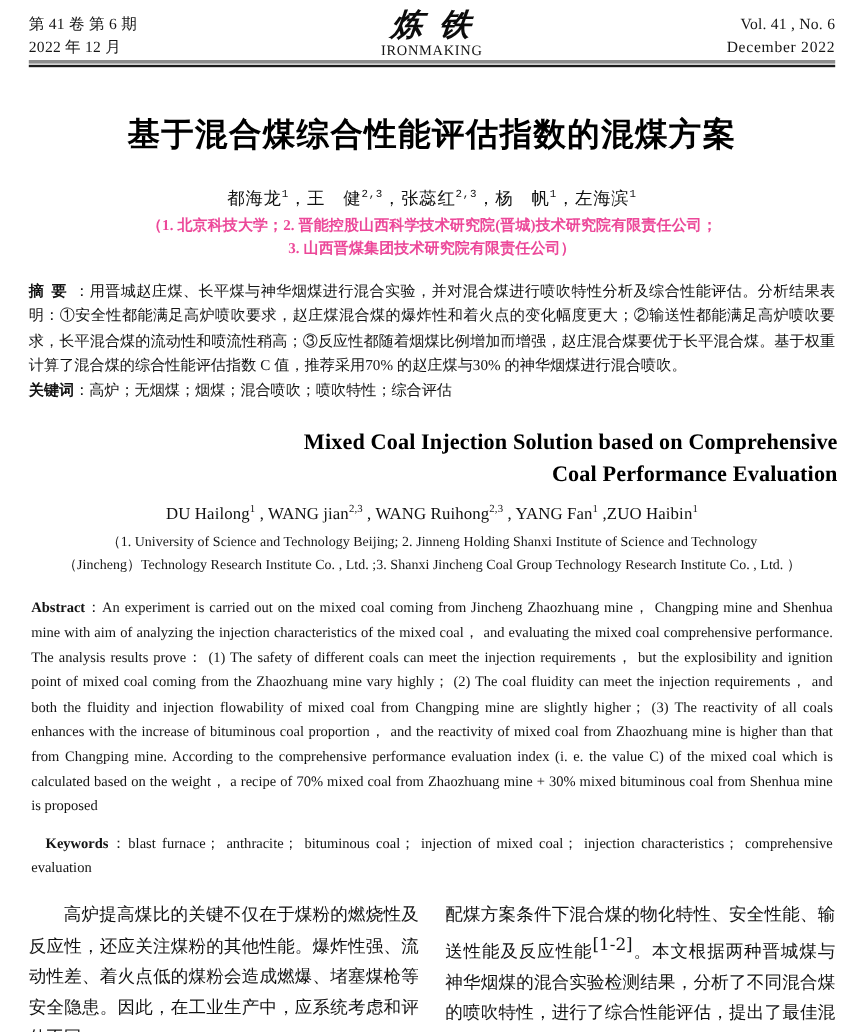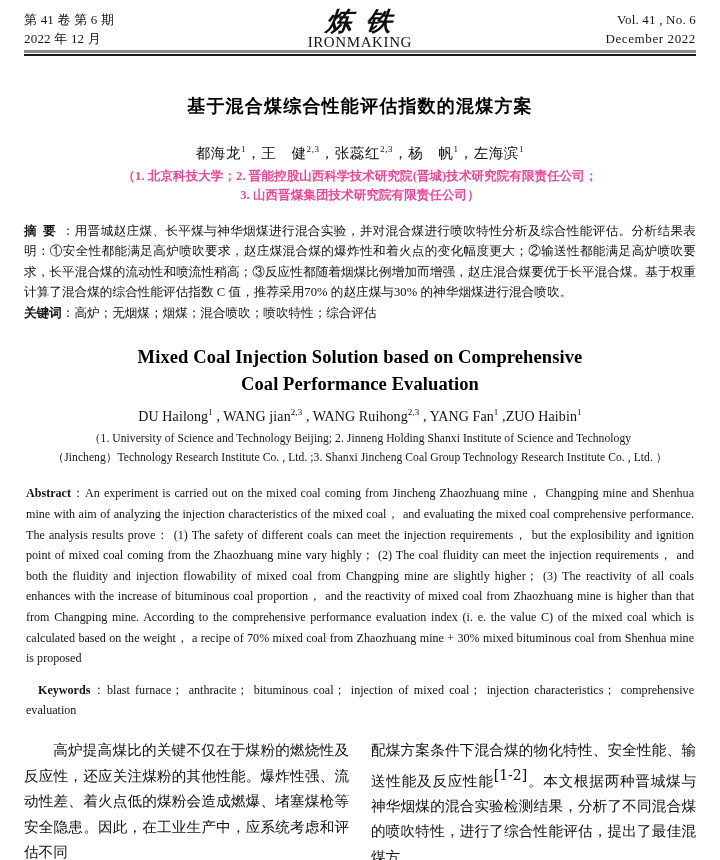--- a/index.html
+++ b/index.html
@@ -56,21 +56,21 @@
     font-weight: 700;
     letter-spacing: 14px;
     line-height: 26px;
     color: #0c0c0c;
     font-style: italic;
     transform: skewX(-6deg);
     display: inline-block;
     padding-left: 12px;
   }
   .mast-logo-en {
-    font-size: 15px;
+    font-size: 12px;
     letter-spacing: 0.6px;
     line-height: 15px;
     margin-top: 1px;
     color: #141414;
     font-family: "Liberation Serif", serif;
   }
 
   .rule-wrap { padding: 0 2px; margin-top: 2px; }
   .rule-thick {
     height: 3px;
@@ -80,35 +80,35 @@
   .rule-thin {
     height: 1.4px;
     background: #1b1b1b;
     width: 100%;
     margin-top: 1.4px;
   }
 
   
   .title-cn {
     text-align: center;
-    font-size: 18px;
+    font-size: 27px;
     font-weight: 700;
     letter-spacing: 1.2px;
     margin-top: 38px;
     color: #000;
     font-family: "DejaVu Serif", "Liberation Serif", serif;
   }
 
   .authors-cn {
     text-align: center;
     font-size: 14.5px;
     margin-top: 26px;
     letter-spacing: 0.6px;
     color: #111;
-    font-family: Liberation Serif, serif;
+    font-family: Liberation Mono, monospace;
   }
   .authors-cn sup, .affil-cn sup { font-size: 9px; vertical-align: super; }
 
   .affil-cn {
     text-align: center;
     font-size: 12.5px;
     line-height: 19px;
     margin-top: 4px;
     color: #ec4899;
     letter-spacing: 0.1px;
@@ -134,21 +134,21 @@
     margin-top: 1px;
     font-size: 12.6px;
     line-height: 20.4px;
     color: #131313;
     padding: 0 2px;
   }
   .kw-cn .lbl { font-weight: 700; }
 
   
   .title-en {
-    text-align: center;
+    text-align: right;
     font-size: 18.5px;
     font-weight: 700;
     line-height: 27px;
     margin-top: 20px;
     color: #000;
     letter-spacing: 0.1px;
   }
   .authors-en {
     text-align: center;
     font-size: 14px;

